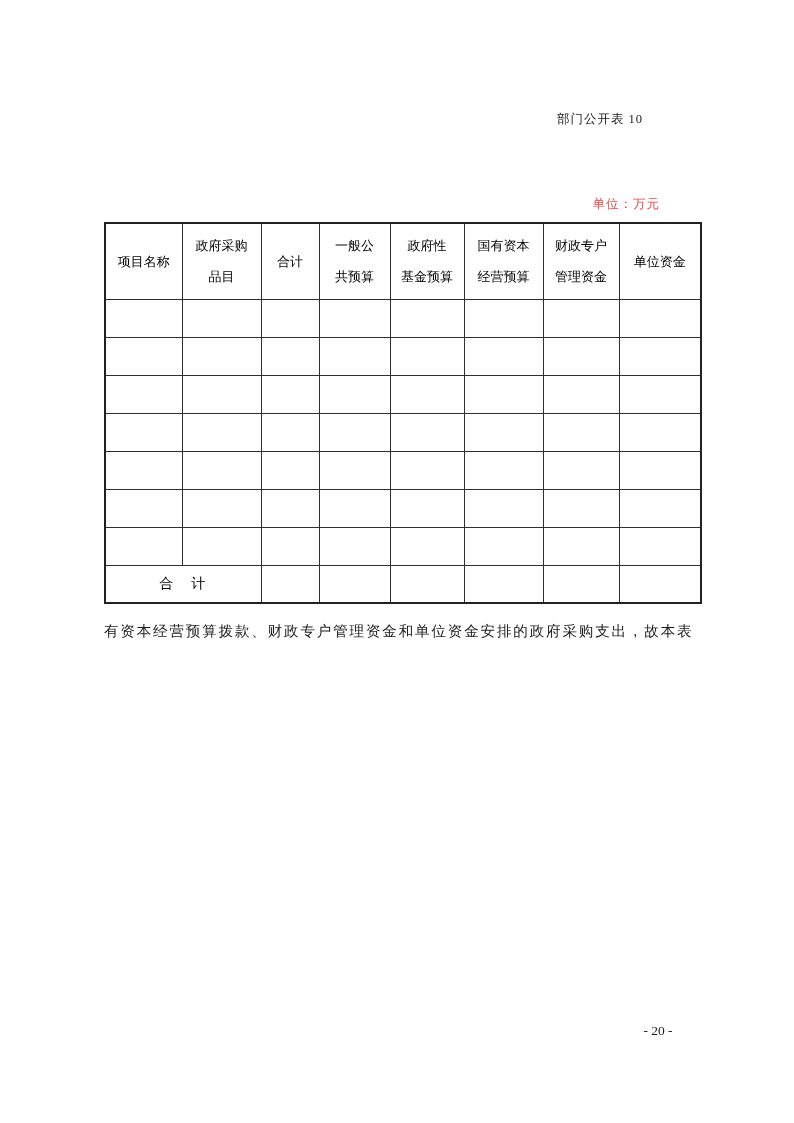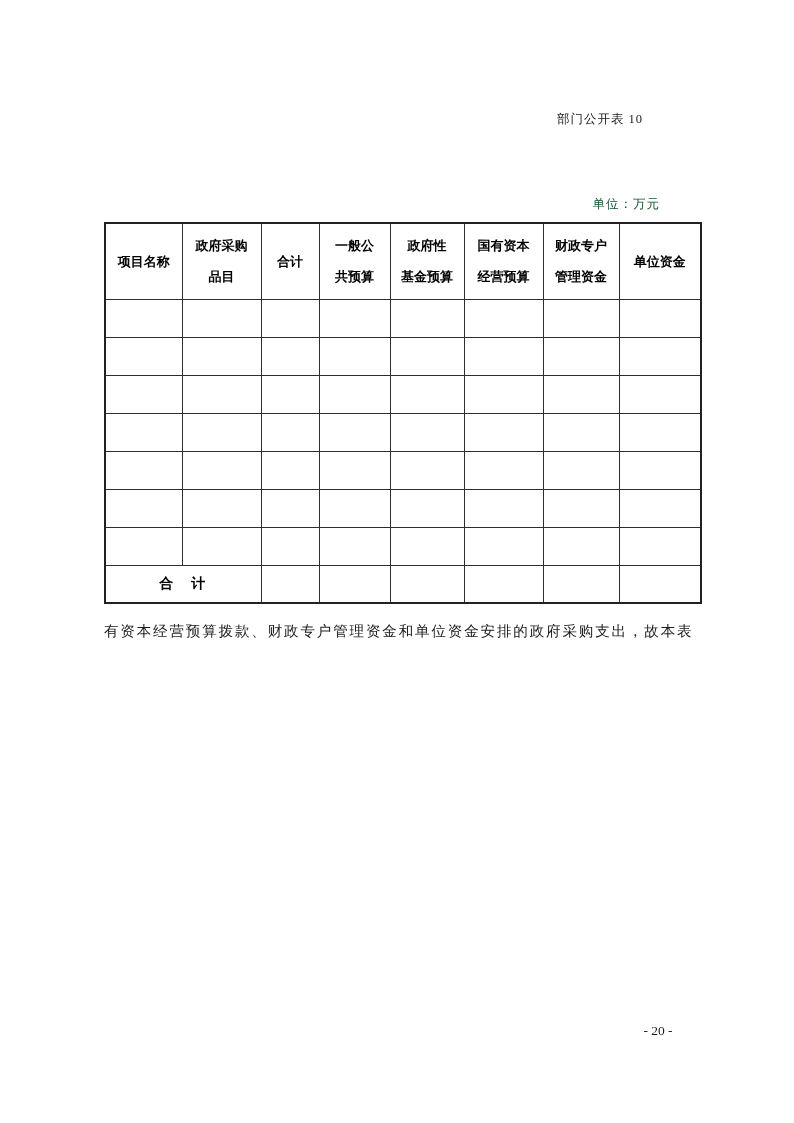--- a/index.html
+++ b/index.html
@@ -34,21 +34,21 @@
     font-weight: bold;
     letter-spacing: 1px;
     color: #000000;
   }
   .unit-label {
     position: absolute;
     top: 196px;
     right: 94px;
     font-size: 12.5px;
     letter-spacing: 1px;
-    color: #14532d;
+    color: #ef4444;
   }
   table.main-table {
     position: absolute;
     top: 222px;
     left: 104px;
     width: 596px;
     border-collapse: collapse;
     table-layout: fixed;
     border: 2px solid #222222;
   }
@@ -56,35 +56,35 @@
     border: 1px solid #2e2e2e;
     padding: 0;
     text-align: center;
     vertical-align: middle;
   }
   tr.header-row {
     height: 76px;
   }
   tr.header-row th {
     font-size: 13px;
-    font-weight: bold;
+    font-weight: normal;
     line-height: 31px;
     white-space: pre-line;
     color: #000000;
     text-align: center;
   }
   tr.data-row {
     height: 38px;
   }
   tr.total-row {
     height: 38px;
   }
   tr.total-row td.total-label {
     font-size: 14px;
-    font-weight: bold;
+    font-weight: normal;
     letter-spacing: 2px;
     color: #000000;
     margin-left: 35px;
   }
   .note {
     position: absolute;
     top: 611px;
     left: 104px;
     width: 588px;
     font-size: 14.5px;

